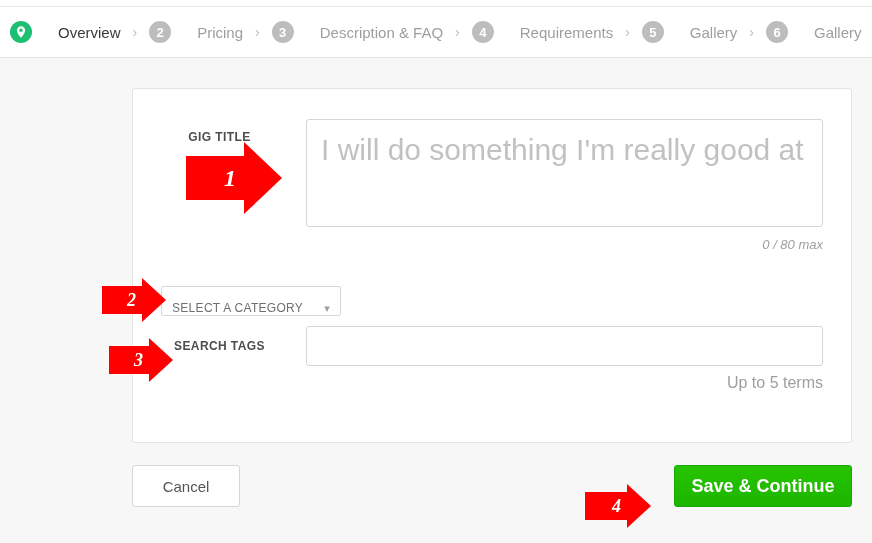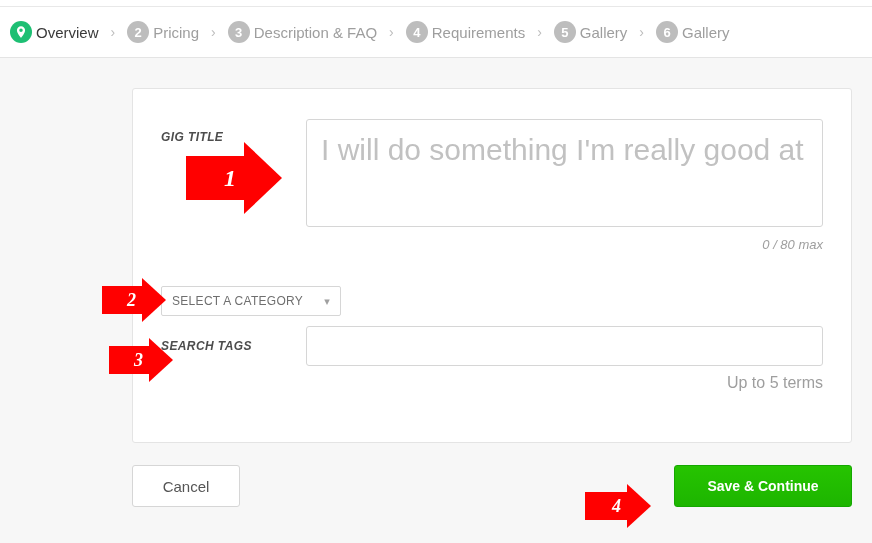--- a/index.html
+++ b/index.html
@@ -19,21 +19,21 @@
       background: #fff;
       border-bottom: 1px solid #e4e4e4;
       display: flex;
       align-items: center;
       padding: 14px 10px;
       gap: 6px;
     }
     .step {
       display: flex;
       align-items: center;
-      gap: 4px;
+      gap: 26px;
       color: #9e9e9e;
       font-size: 15px;
     }
     .step.active { color: #3a3a3a; }
     .step-circle {
       width: 22px; height: 22px;
       border-radius: 50%;
       background: #bdbdbd;
       color: #fff;
       display: flex; align-items: center; justify-content: center;
@@ -65,24 +65,23 @@
       padding: 30px 28px 40px 28px;
       position: relative;
     }
     .form-row {
       display: flex;
       align-items: flex-start;
       margin-bottom: 10px;
     }
     .form-label-col {
       width: 145px;
-      text-align: left;
+      text-align: center;
       padding-right: 28px;
       padding-top: 8px;
-      font-style: italic;
     }
     .form-label {
       font-size: 12px;
       font-weight: 700;
       color: #4d4d4d;
       letter-spacing: 0.4px;
     }
     .form-field-col {
       flex: 1;
     }
@@ -108,21 +107,21 @@
     }
     .row-spacer-lg { margin-top: 34px; }
     .row-spacer-md { }
     .category-select {
       width: 180px;
       height: 30px;
       border: 1px solid #d6d6d6;
       background: #fff;
       border-radius: 2px;
       display: flex;
-      align-items: center;
+      align-items: flex-end;
       justify-content: space-between;
       padding: 0 10px;
       font-size: 12px;
       color: #6f6f6f;
       letter-spacing: 0.3px;
       cursor: pointer;
     }
     .category-select .caret {
       color: #a0a0a0;
       font-size: 11px;
@@ -161,21 +160,21 @@
       border-radius: 3px;
       cursor: pointer;
     }
     .btn-save {
       width: 178px;
       height: 42px;
       background: #1dbf00;
       background: linear-gradient(#26c400, #1db500);
       border: 1px solid #14a800;
       color: #fff;
-      font-size: 14px;
+      font-size: 18px;
       font-weight: 600;
       border-radius: 3px;
       cursor: pointer;
     }
     
     .arrow {
       position: absolute;
       display: flex;
       align-items: center;
       z-index: 10;

